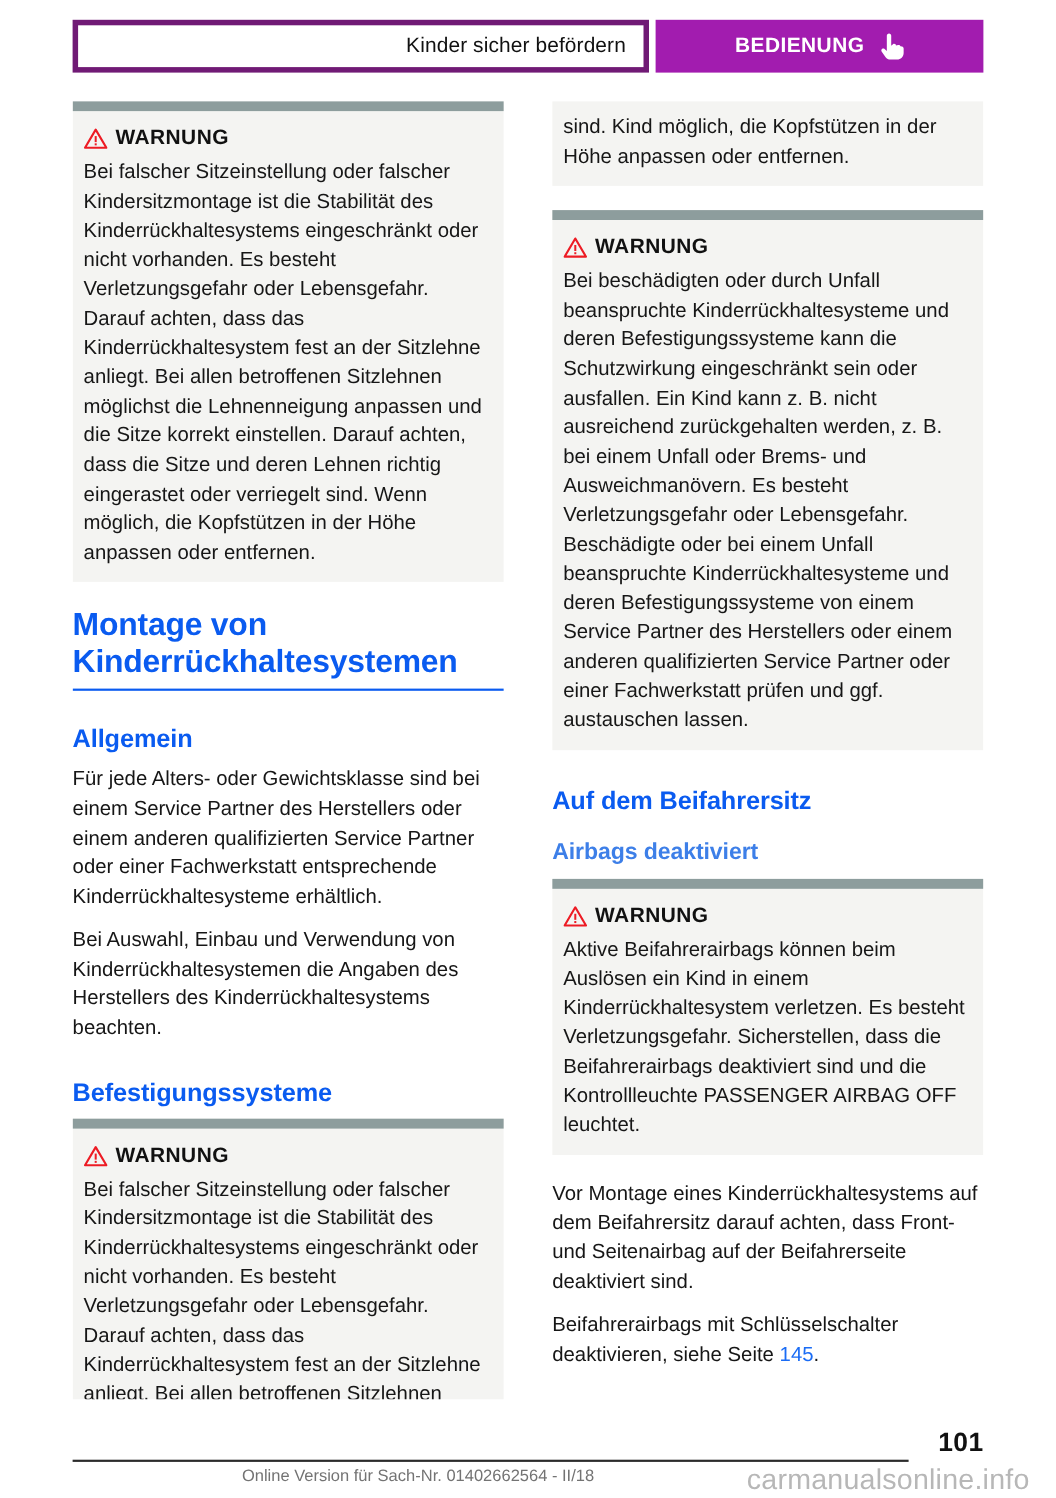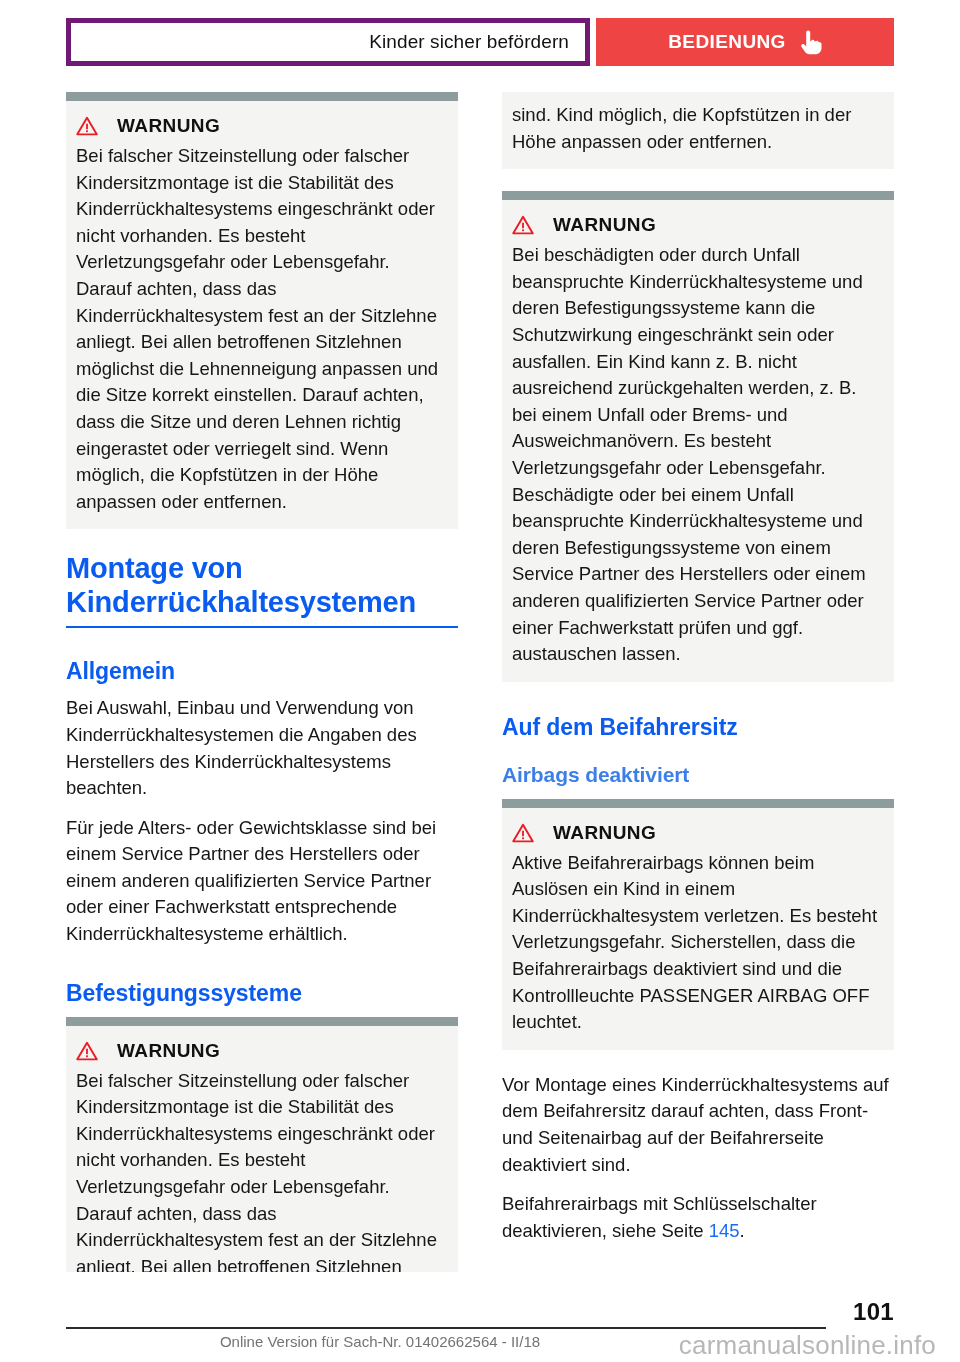--- a/index.html
+++ b/index.html
@@ -37,21 +37,21 @@
     padding-right: 16px;
   }
   .header-crumb-text {
     font-size: 19px;
     color: #111111;
     letter-spacing: .1px;
   }
   .header-section {
     flex: 0 0 298px;
     margin-left: 6px;
-    background: #ef4444;
+    background: #a21caf;
     display: flex;
     align-items: center;
     justify-content: center;
     gap: 14px;
   }
   .header-section-text {
     font-size: 19px;
     font-weight: bold;
     color: #ffffff;
     letter-spacing: .4px;
@@ -85,21 +85,21 @@
   .warnbox .bar {
     height: 9px;
     background: #8d9d9d;
     margin-bottom: 14px;
   }
   .warnbox.cont { padding-top: 10px; }
   .warnbox.clipped { margin-bottom: 0; padding-bottom: 0; }
   .warn-head {
     display: flex;
     align-items: center;
-    gap: 19px;
+    gap: 7px;
     padding: 0 10px 6px 10px;
   }
   .warn-icon { display: block; width: 22px; height: 20px; flex: none; }
   .warn-title {
     font-size: 19px;
     font-weight: bold;
     color: #111111;
     letter-spacing: .4px;
   }
   .warn-body {
@@ -222,22 +222,22 @@
         </div>
         <div class="warn-body">
           <p>Bei falscher Sitzeinstellung oder falscher Kindersitzmontage ist die Stabilität des Kinderrückhaltesystems eingeschränkt oder nicht vorhanden. Es besteht Verletzungsgefahr oder Lebensgefahr. Darauf achten, dass das Kinderrückhaltesystem fest an der Sitzlehne anliegt. Bei allen betroffenen Sitzlehnen möglichst die Lehnenneigung anpassen und die Sitze korrekt einstellen. Darauf achten, dass die Sitze und deren Lehnen richtig eingerastet oder verriegelt sind. Wenn möglich, die Kopfstützen in der Höhe anpassen oder entfernen.</p>
         </div>
       </div>
 
       <h1 class="h1">Montage von Kinderrückhaltesystemen</h1>
 
       <h2 class="h2">Allgemein</h2>
       <div class="body-text">
+        <p>Für jede Alters- oder Gewichtsklasse sind bei einem Service Partner des Herstellers oder einem anderen qualifizierten Service Partner oder einer Fachwerkstatt entsprechende Kinderrückhaltesysteme erhältlich.</p>
         <p>Bei Auswahl, Einbau und Verwendung von Kinderrückhaltesystemen die Angaben des Herstellers des Kinderrückhaltesystems beachten.</p>
-        <p>Für jede Alters- oder Gewichtsklasse sind bei einem Service Partner des Herstellers oder einem anderen qualifizierten Service Partner oder einer Fachwerkstatt entsprechende Kinderrückhaltesysteme erhältlich.</p>
       </div>
 
       <h2 class="h2 spaced">Befestigungssysteme</h2>
 
       <div class="warnbox clipped">
         <div class="bar"></div>
         <div class="warn-head">
           <span>
             <svg class="warn-icon" viewBox="0 0 24 21" xmlns="http://www.w3.org/2000/svg">
               <path d="M12 1.6 22.6 19.6H1.4z" fill="none" stroke="#ed1b24" stroke-width="2.1" stroke-linejoin="round"></path>

